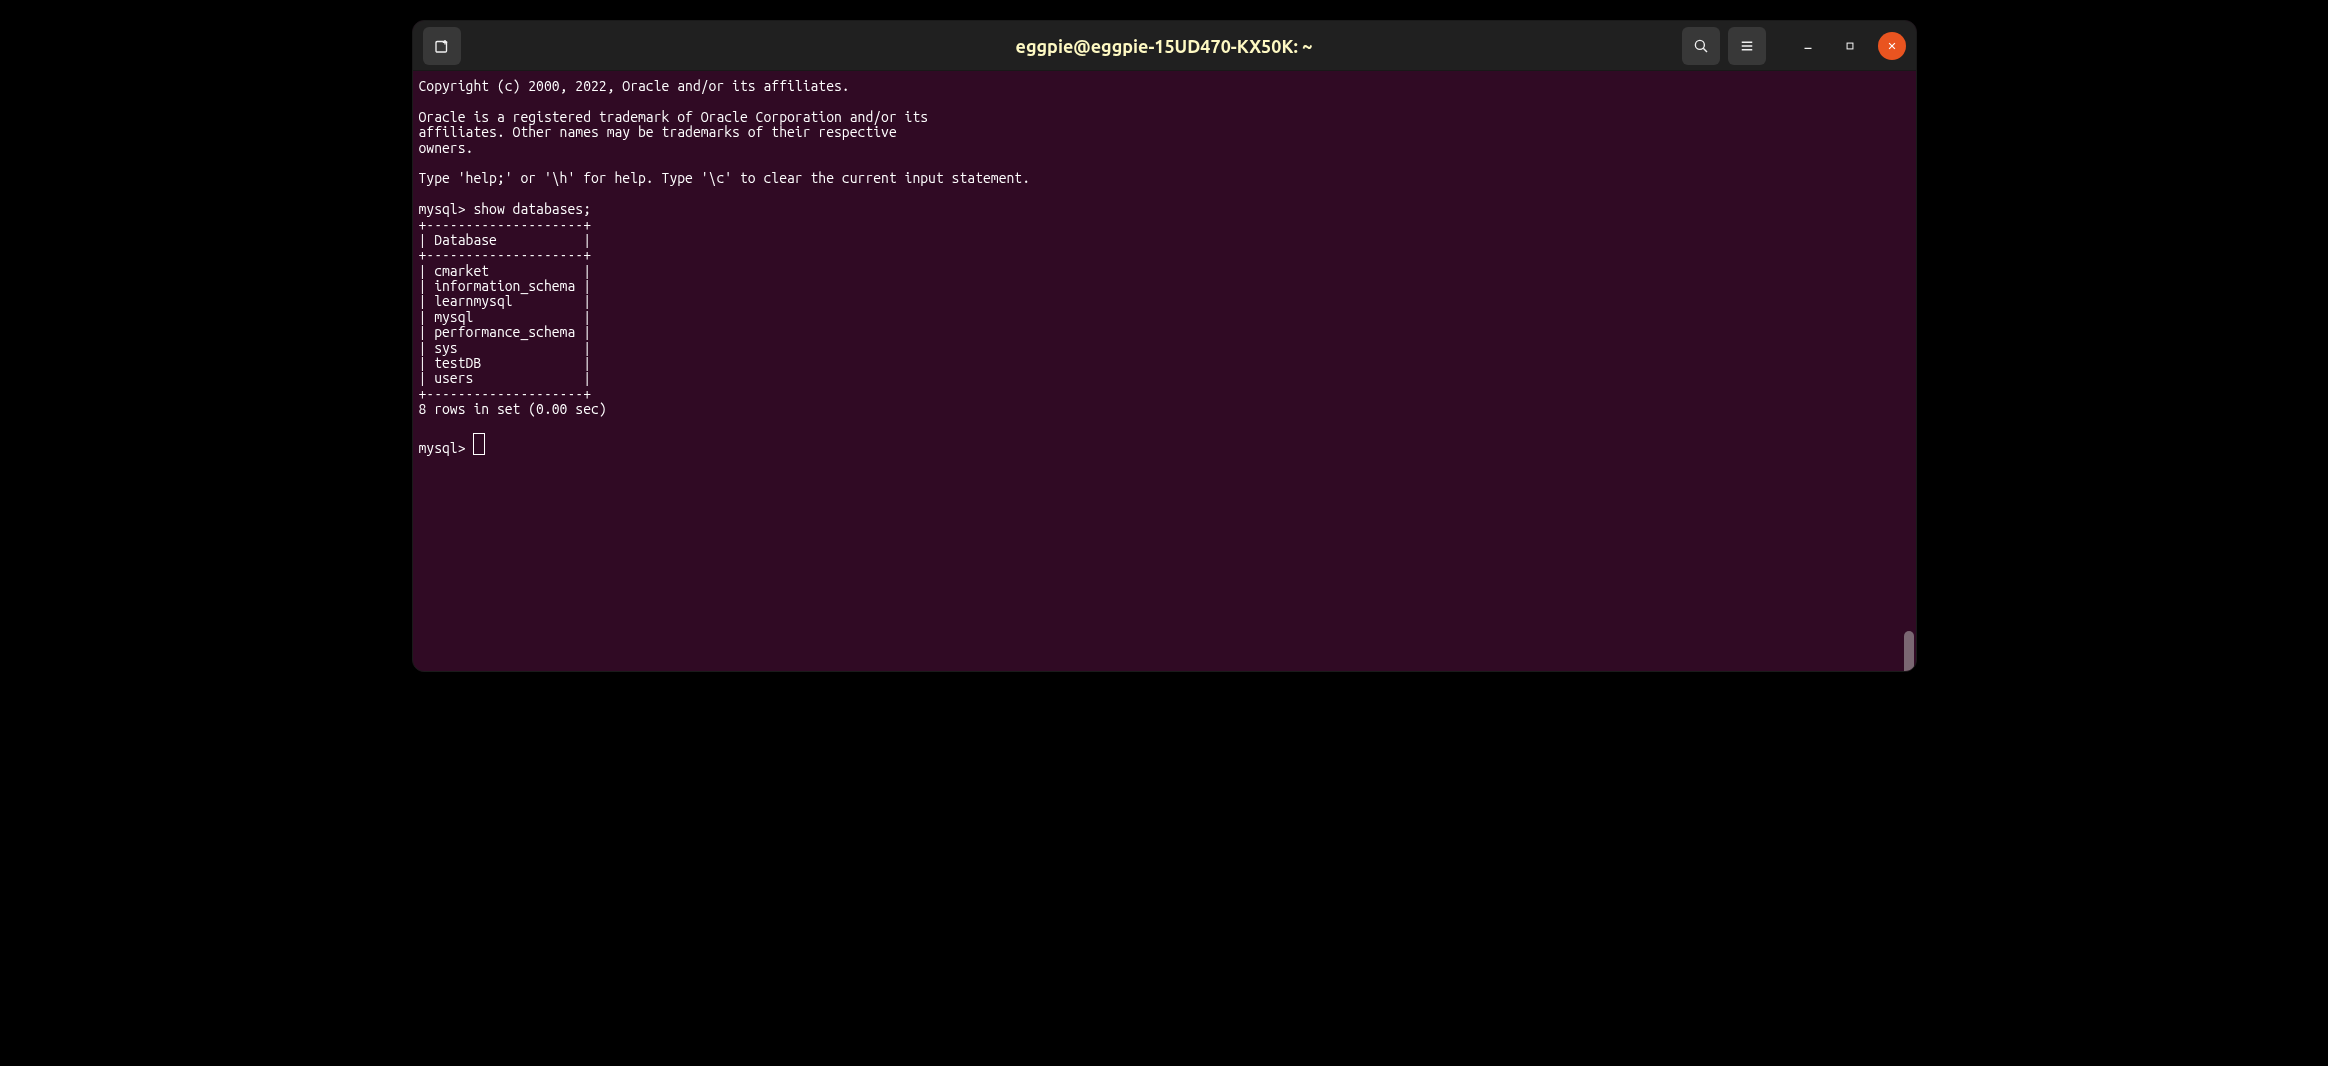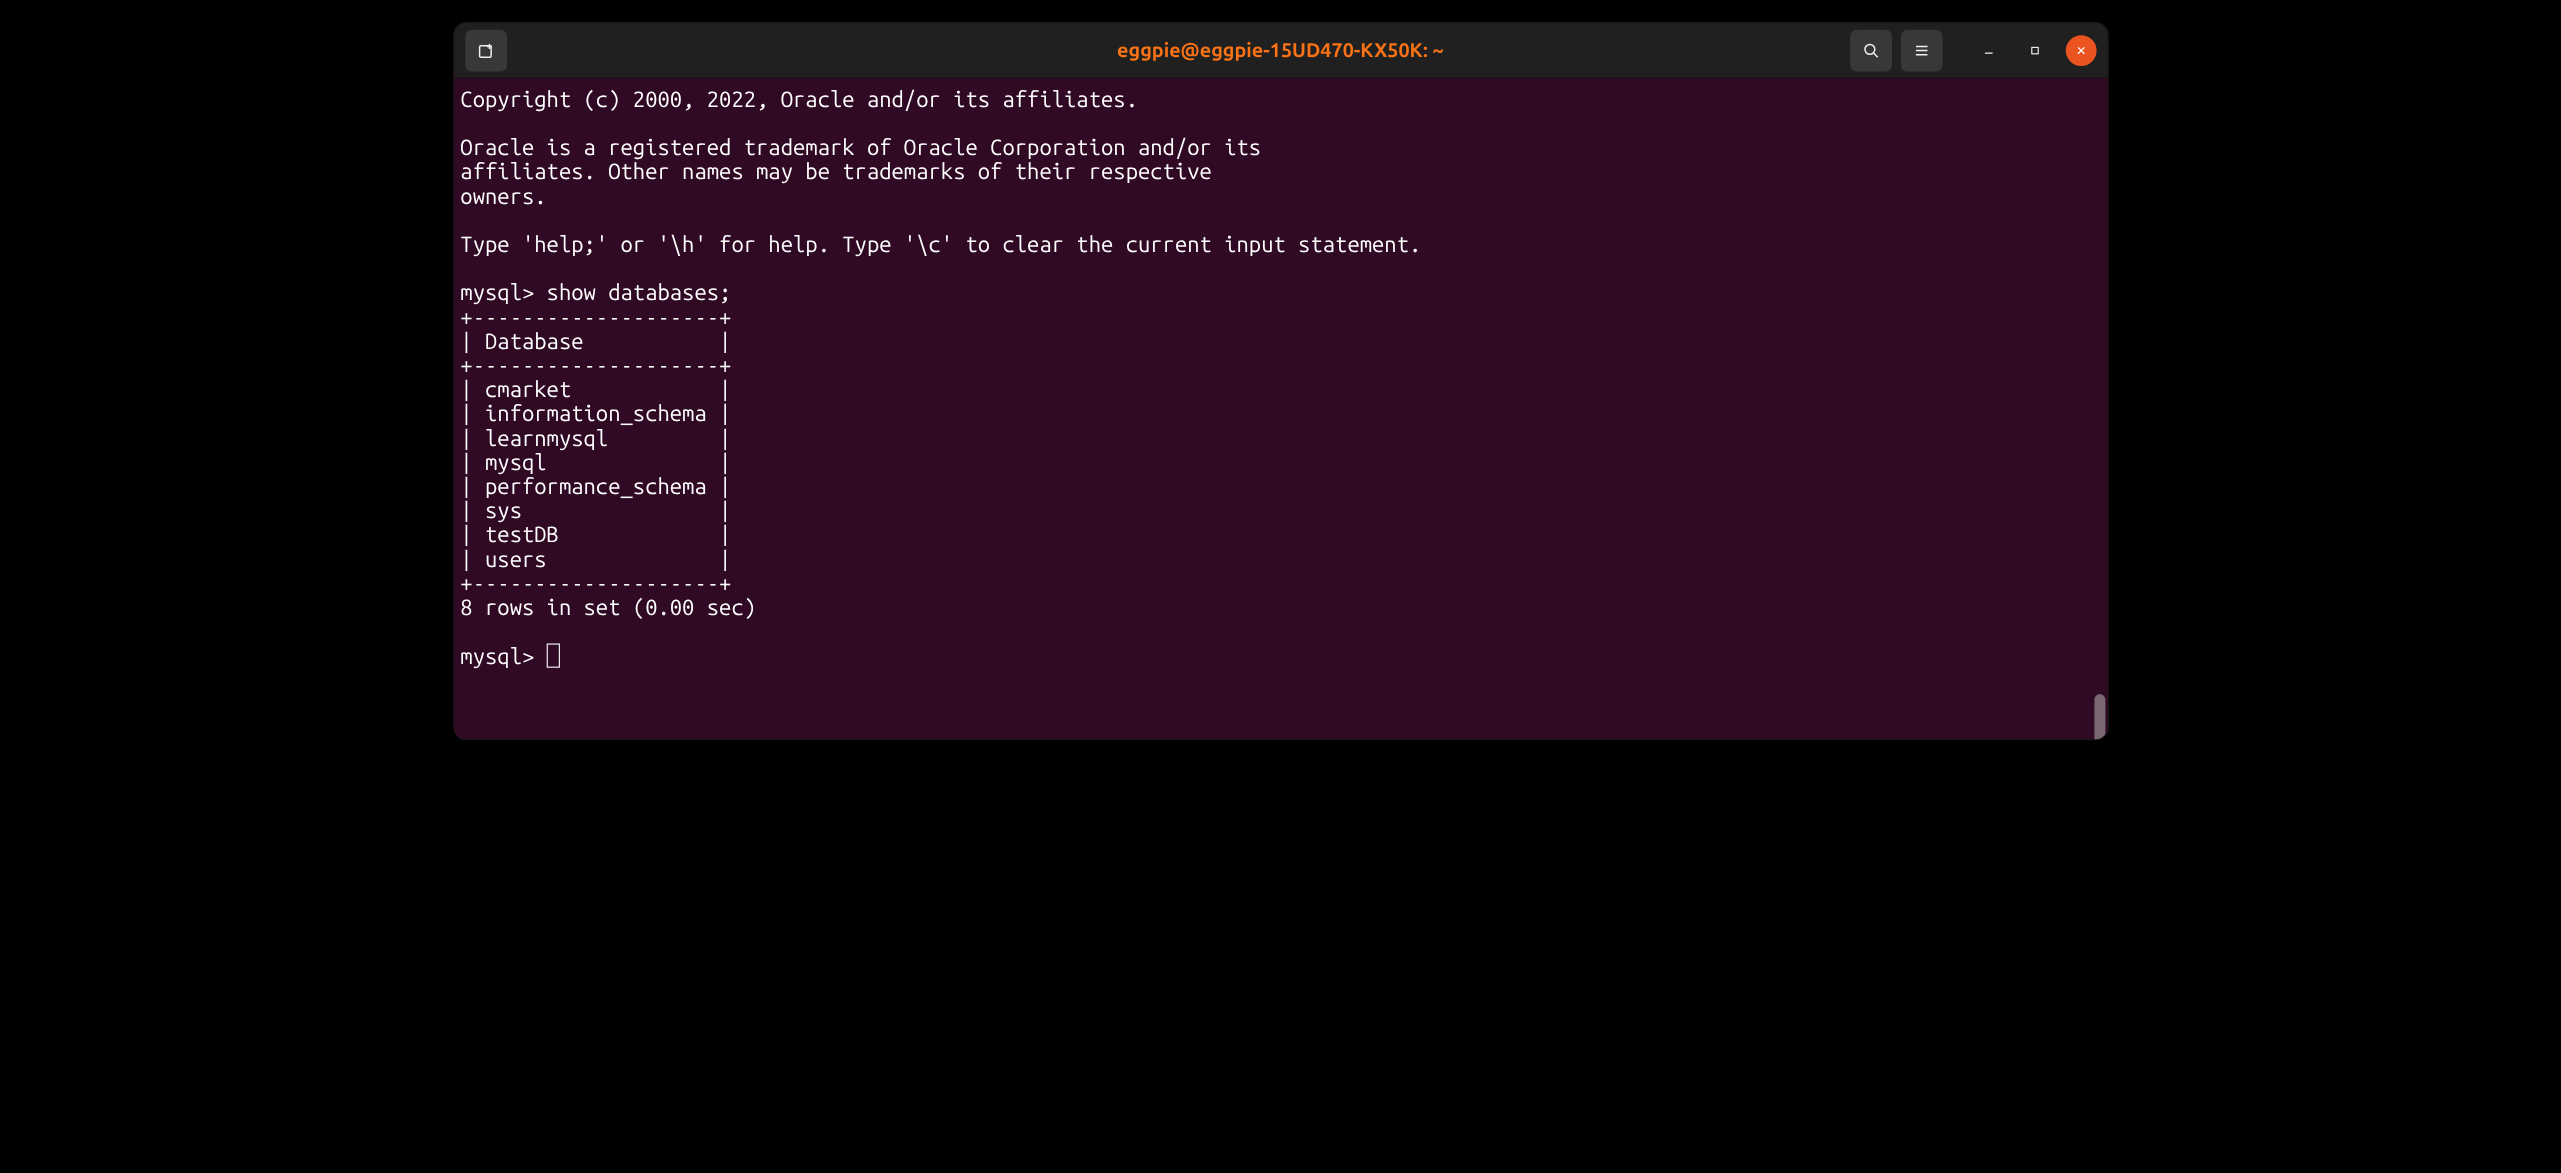--- a/index.html
+++ b/index.html
@@ -35,21 +35,21 @@
     }
     .titlebar-left {
       display: flex;
       align-items: center;
       flex: 1;
     }
     .titlebar-center {
       position: absolute;
       left: 50%;
       transform: translateX(-50%);
-      color: #f97316;
+      color: #fef9c3;
       font-size: 18px;
       font-family: 'Ubuntu', sans-serif;
       font-weight: 600;
     }
     .titlebar-right {
       display: flex;
       align-items: center;
       gap: 8px;
     }
     .titlebar-btn {
@@ -85,21 +85,21 @@
       background: #e95420;
       color: #fff;
     }
     .window-ctrl svg {
       width: 14px;
       height: 14px;
     }
     .terminal-body {
       padding: 8px 6px 20px 6px;
       color: #ffffff;
-      font-size: 20px;
+      font-size: 14px;
       line-height: 1.1;
       white-space: pre;
       font-family: 'Ubuntu Mono', 'DejaVu Sans Mono', monospace;
       min-height: 600px;
       position: relative;
     }
     .cursor-block {
       display: inline-block;
       width: 12px;
       height: 22px;

